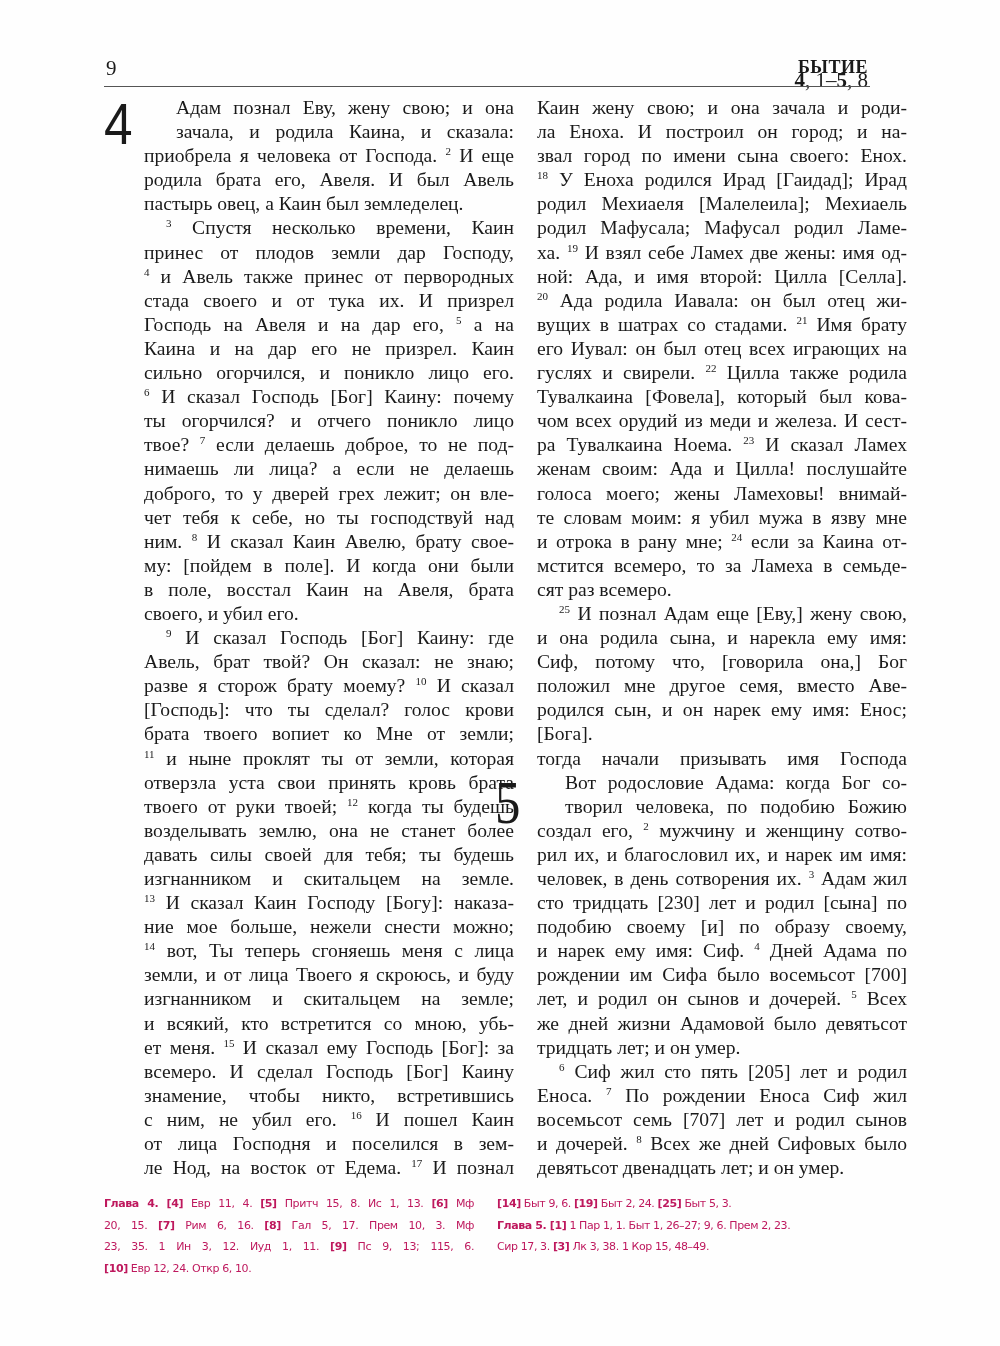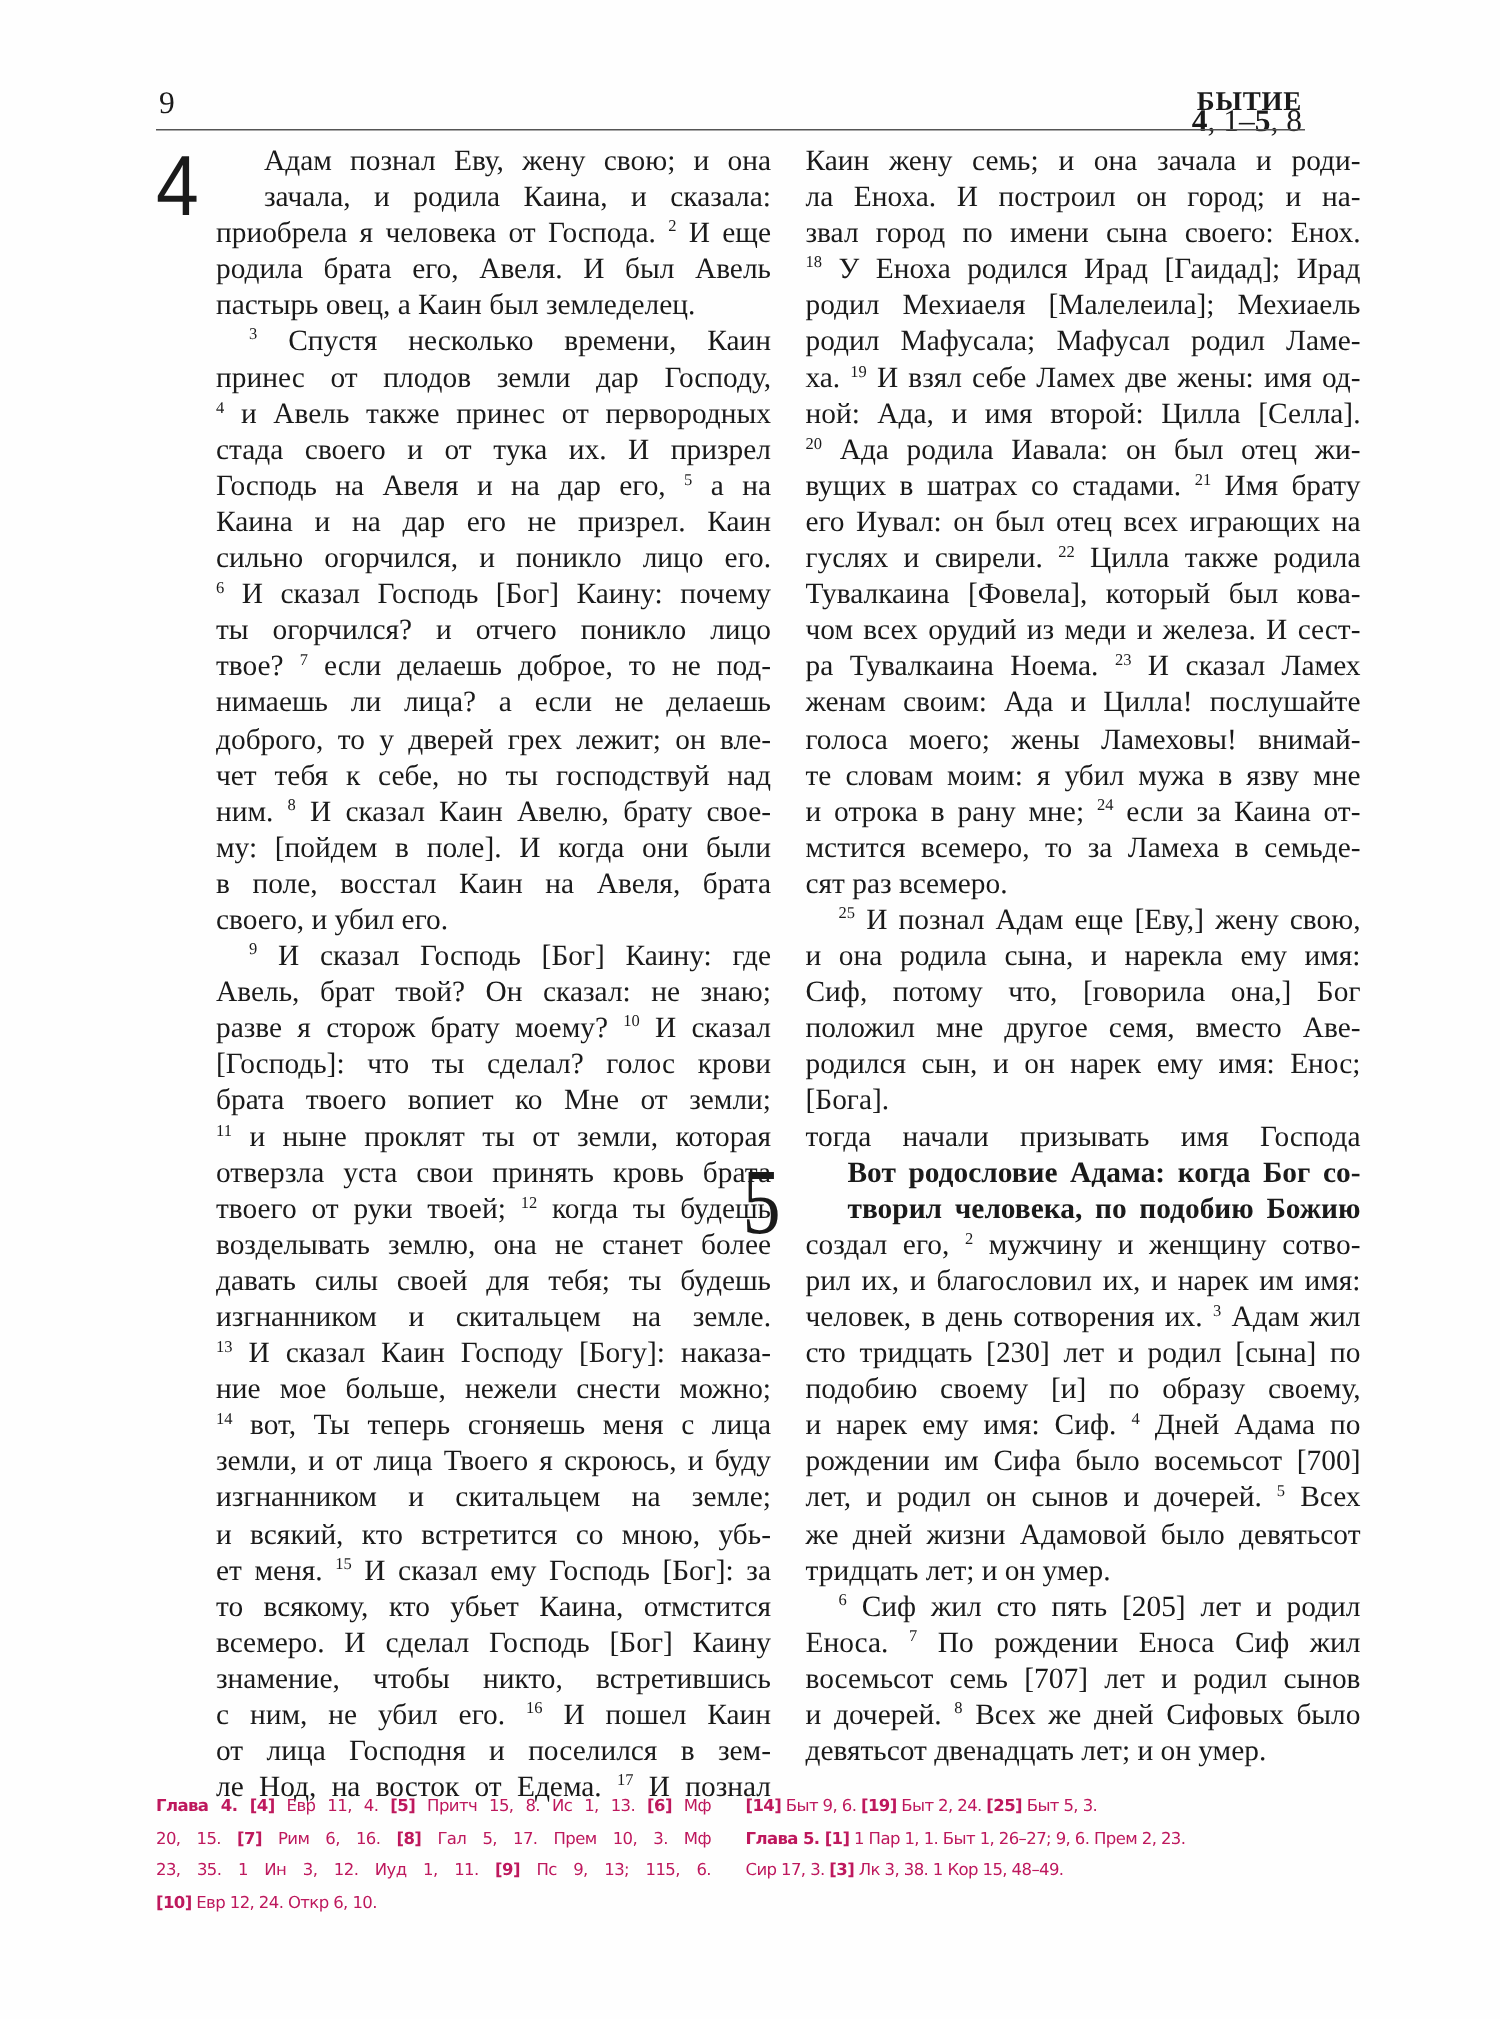--- a/index.html
+++ b/index.html
@@ -14,21 +14,21 @@
   .rule { position: absolute; left: 104px; top: 86px; width: 766px; height: 1px; background: #555; }
 
   .col { position: absolute; top: 96px; width: 370px; font-family: "Liberation Serif", serif; font-size: 19.6px; line-height: 24.1px; margin-left: 40px; }
   .col-left { left: 104px; }
   .col-right { left: 497px; }
 
   .line { display: block; white-space: nowrap; text-align: justify; text-align-last: justify; height: 24.1px; }
   .line.last { text-align-last: left; }
   .line.indent { padding-left: 22px; }
   .line.cap { padding-left: 32px; }
-  .line.cap5 { padding-left: 28px; font-weight: bold; }
+  .line.cap5 { padding-left: 28px; }
   sup { font-size: 11px; line-height: 0; vertical-align: 7px; }
 
   .dropcap { position: absolute; font-family: "Liberation Sans", sans-serif; font-weight: normal; font-size: 57px; line-height: 46px; }
   .dropcap-4 { left: 104px; top: 101px; transform: scaleX(0.9); transform-origin: left top; }
   .dropcap-5 { left: 495px; top: 779px; font-family: "Liberation Serif", serif; font-size: 62px; transform: scaleX(0.82); transform-origin: left top; }
 
   .notes { position: absolute; top: 1193px; font-family: "DejaVu Sans", sans-serif; font-size: 11px; line-height: 21.5px; letter-spacing: -0.4px; color: #be185d; }
   .notes-left { left: 104px; width: 370px; }
   .notes-right { left: 497px; width: 390px; }
   .nline { display: block; white-space: nowrap; text-align: justify; text-align-last: justify; }
@@ -84,29 +84,28 @@
       <span class="line">возделывать землю, она не станет более</span>
       <span class="line">давать силы своей для тебя; ты будешь</span>
       <span class="line">изгнанником и скитальцем на земле.</span>
       <span class="line"><sup>13</sup> И сказал Каин Господу [Богу]: наказа-</span>
       <span class="line">ние мое больше, нежели снести можно;</span>
       <span class="line"><sup>14</sup> вот, Ты теперь сгоняешь меня с лица</span>
       <span class="line">земли, и от лица Твоего я скроюсь, и буду</span>
       <span class="line">изгнанником и скитальцем на земле;</span>
       <span class="line">и всякий, кто встретится со мною, убь-</span>
       <span class="line">ет меня. <sup>15</sup> И сказал ему Господь [Бог]: за</span>
-      <span class="line">то всякому, кто убьет Каина, отмстится</span>
       <span class="line">всемеро. И сделал Господь [Бог] Каину</span>
       <span class="line">знамение, чтобы никто, встретившись</span>
       <span class="line">с ним, не убил его. <sup>16</sup> И пошел Каин</span>
       <span class="line">от лица Господня и поселился в зем-</span>
       <span class="line">ле Нод, на восток от Едема. <sup>17</sup> И познал</span>
     </div>
   <div class="col col-right" id="col-right">
-      <span class="line">Каин жену семь; и она зачала и роди-</span>
+      <span class="line">Каин жену свою; и она зачала и роди-</span>
       <span class="line">ла Еноха. И построил он город; и на-</span>
       <span class="line">звал город по имени сына своего: Енох.</span>
       <span class="line"><sup>18</sup> У Еноха родился Ирад [Гаидад]; Ирад</span>
       <span class="line">родил Мехиаеля [Малелеила]; Мехиаель</span>
       <span class="line">родил Мафусала; Мафусал родил Ламе-</span>
       <span class="line">ха. <sup>19</sup> И взял себе Ламех две жены: имя од-</span>
       <span class="line">ной: Ада, и имя второй: Цилла [Селла].</span>
       <span class="line"><sup>20</sup> Ада родила Иавала: он был отец жи-</span>
       <span class="line">вущих в шатрах со стадами. <sup>21</sup> Имя брату</span>
       <span class="line">его Иувал: он был отец всех играющих на</span>

